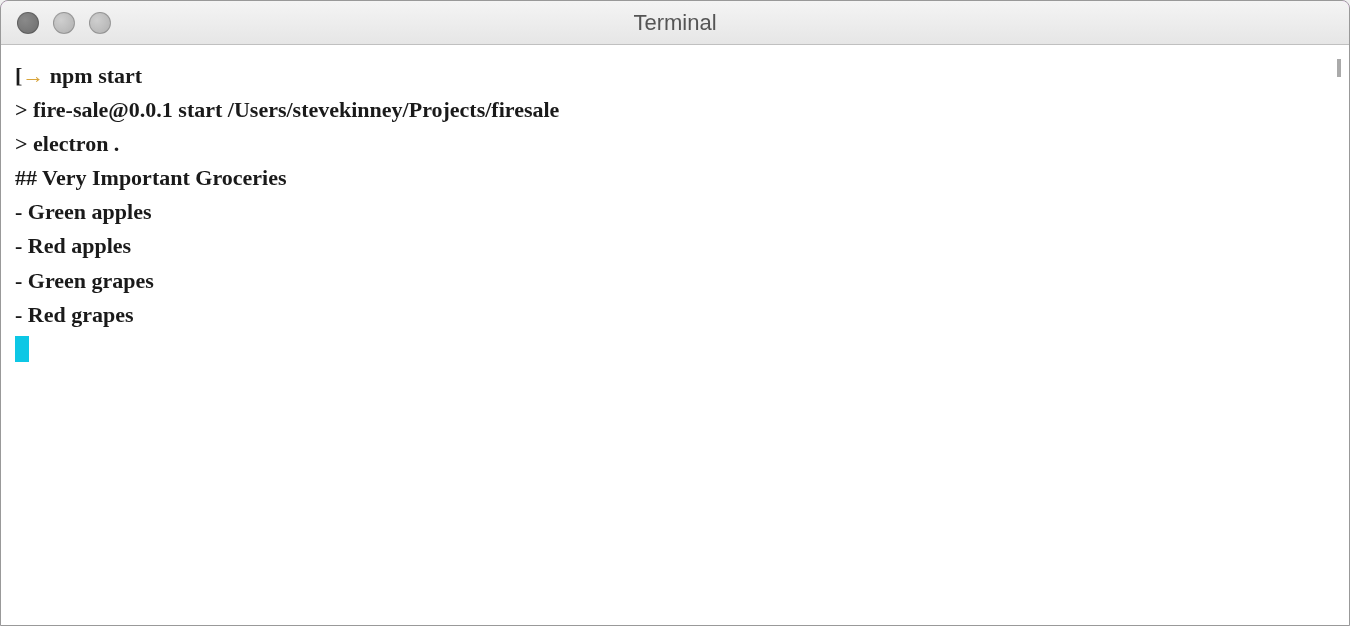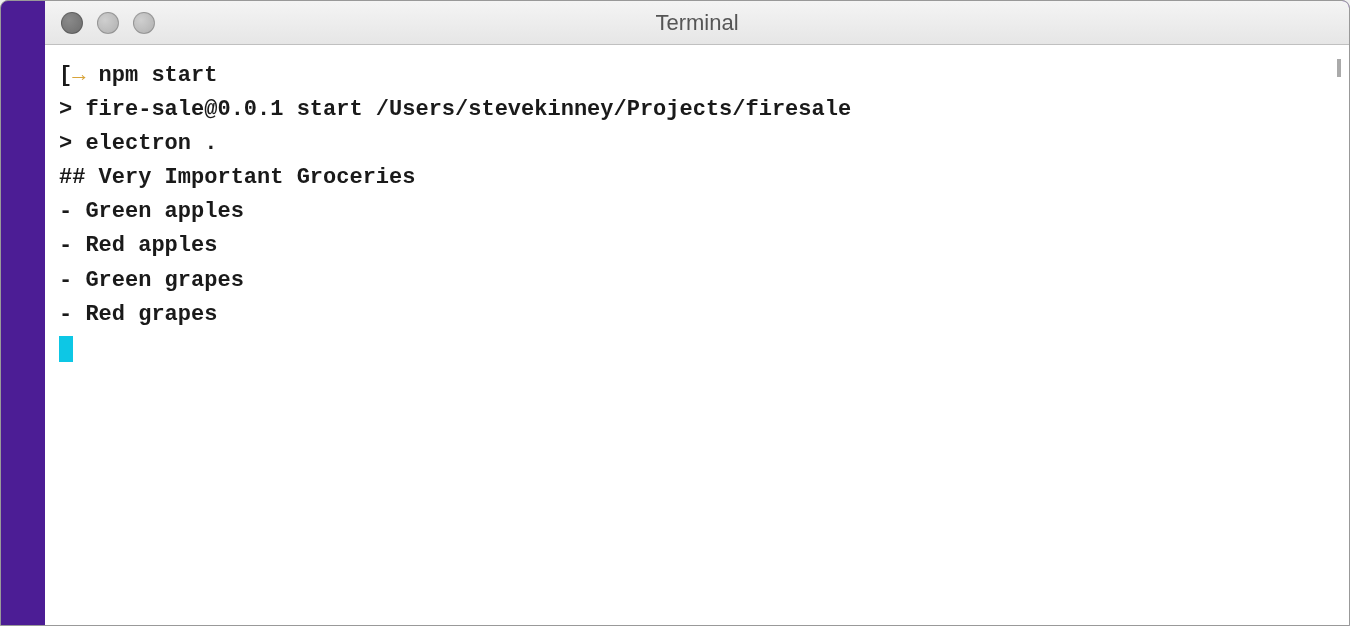--- a/index.html
+++ b/index.html
@@ -12,27 +12,26 @@
       font-family: -apple-system, BlinkMacSystemFont, "Segoe UI", sans-serif;
       background: #f0f0f0;
       width: 1350px;
       height: 626px;
       overflow: hidden;
     }
     
     .window {
       width: 1350px;
       height: 626px;
-      background: #4c1d95;
+      background: #f0abfc;
       border: 1px solid #999;
       border-radius: 8px 8px 0 0;
       overflow: hidden;
       display: flex;
       flex-direction: column;
-      padding-left: 44px;
     }
     
     .title-bar {
       height: 44px;
       background: linear-gradient(to bottom, #f4f4f4, #e6e6e6);
       border-bottom: 1px solid #c0c0c0;
       display: flex;
       align-items: center;
       position: relative;
     }
@@ -69,21 +68,21 @@
       transform: translateX(-50%);
       font-size: 22px;
       color: #555;
       font-weight: 400;
     }
     
     .terminal-content {
       flex: 1;
       background: #ffffff;
       padding: 14px 14px 14px 14px;
-      font-family: Liberation Mono, monospace;
+      font-family: Liberation Serif, serif;
       font-size: 22px;
       font-weight: 700;
       color: #1a1a1a;
       line-height: 1.55;
       white-space: pre;
       overflow: hidden;
       position: relative;
     }
     
     .terminal-content::after {

